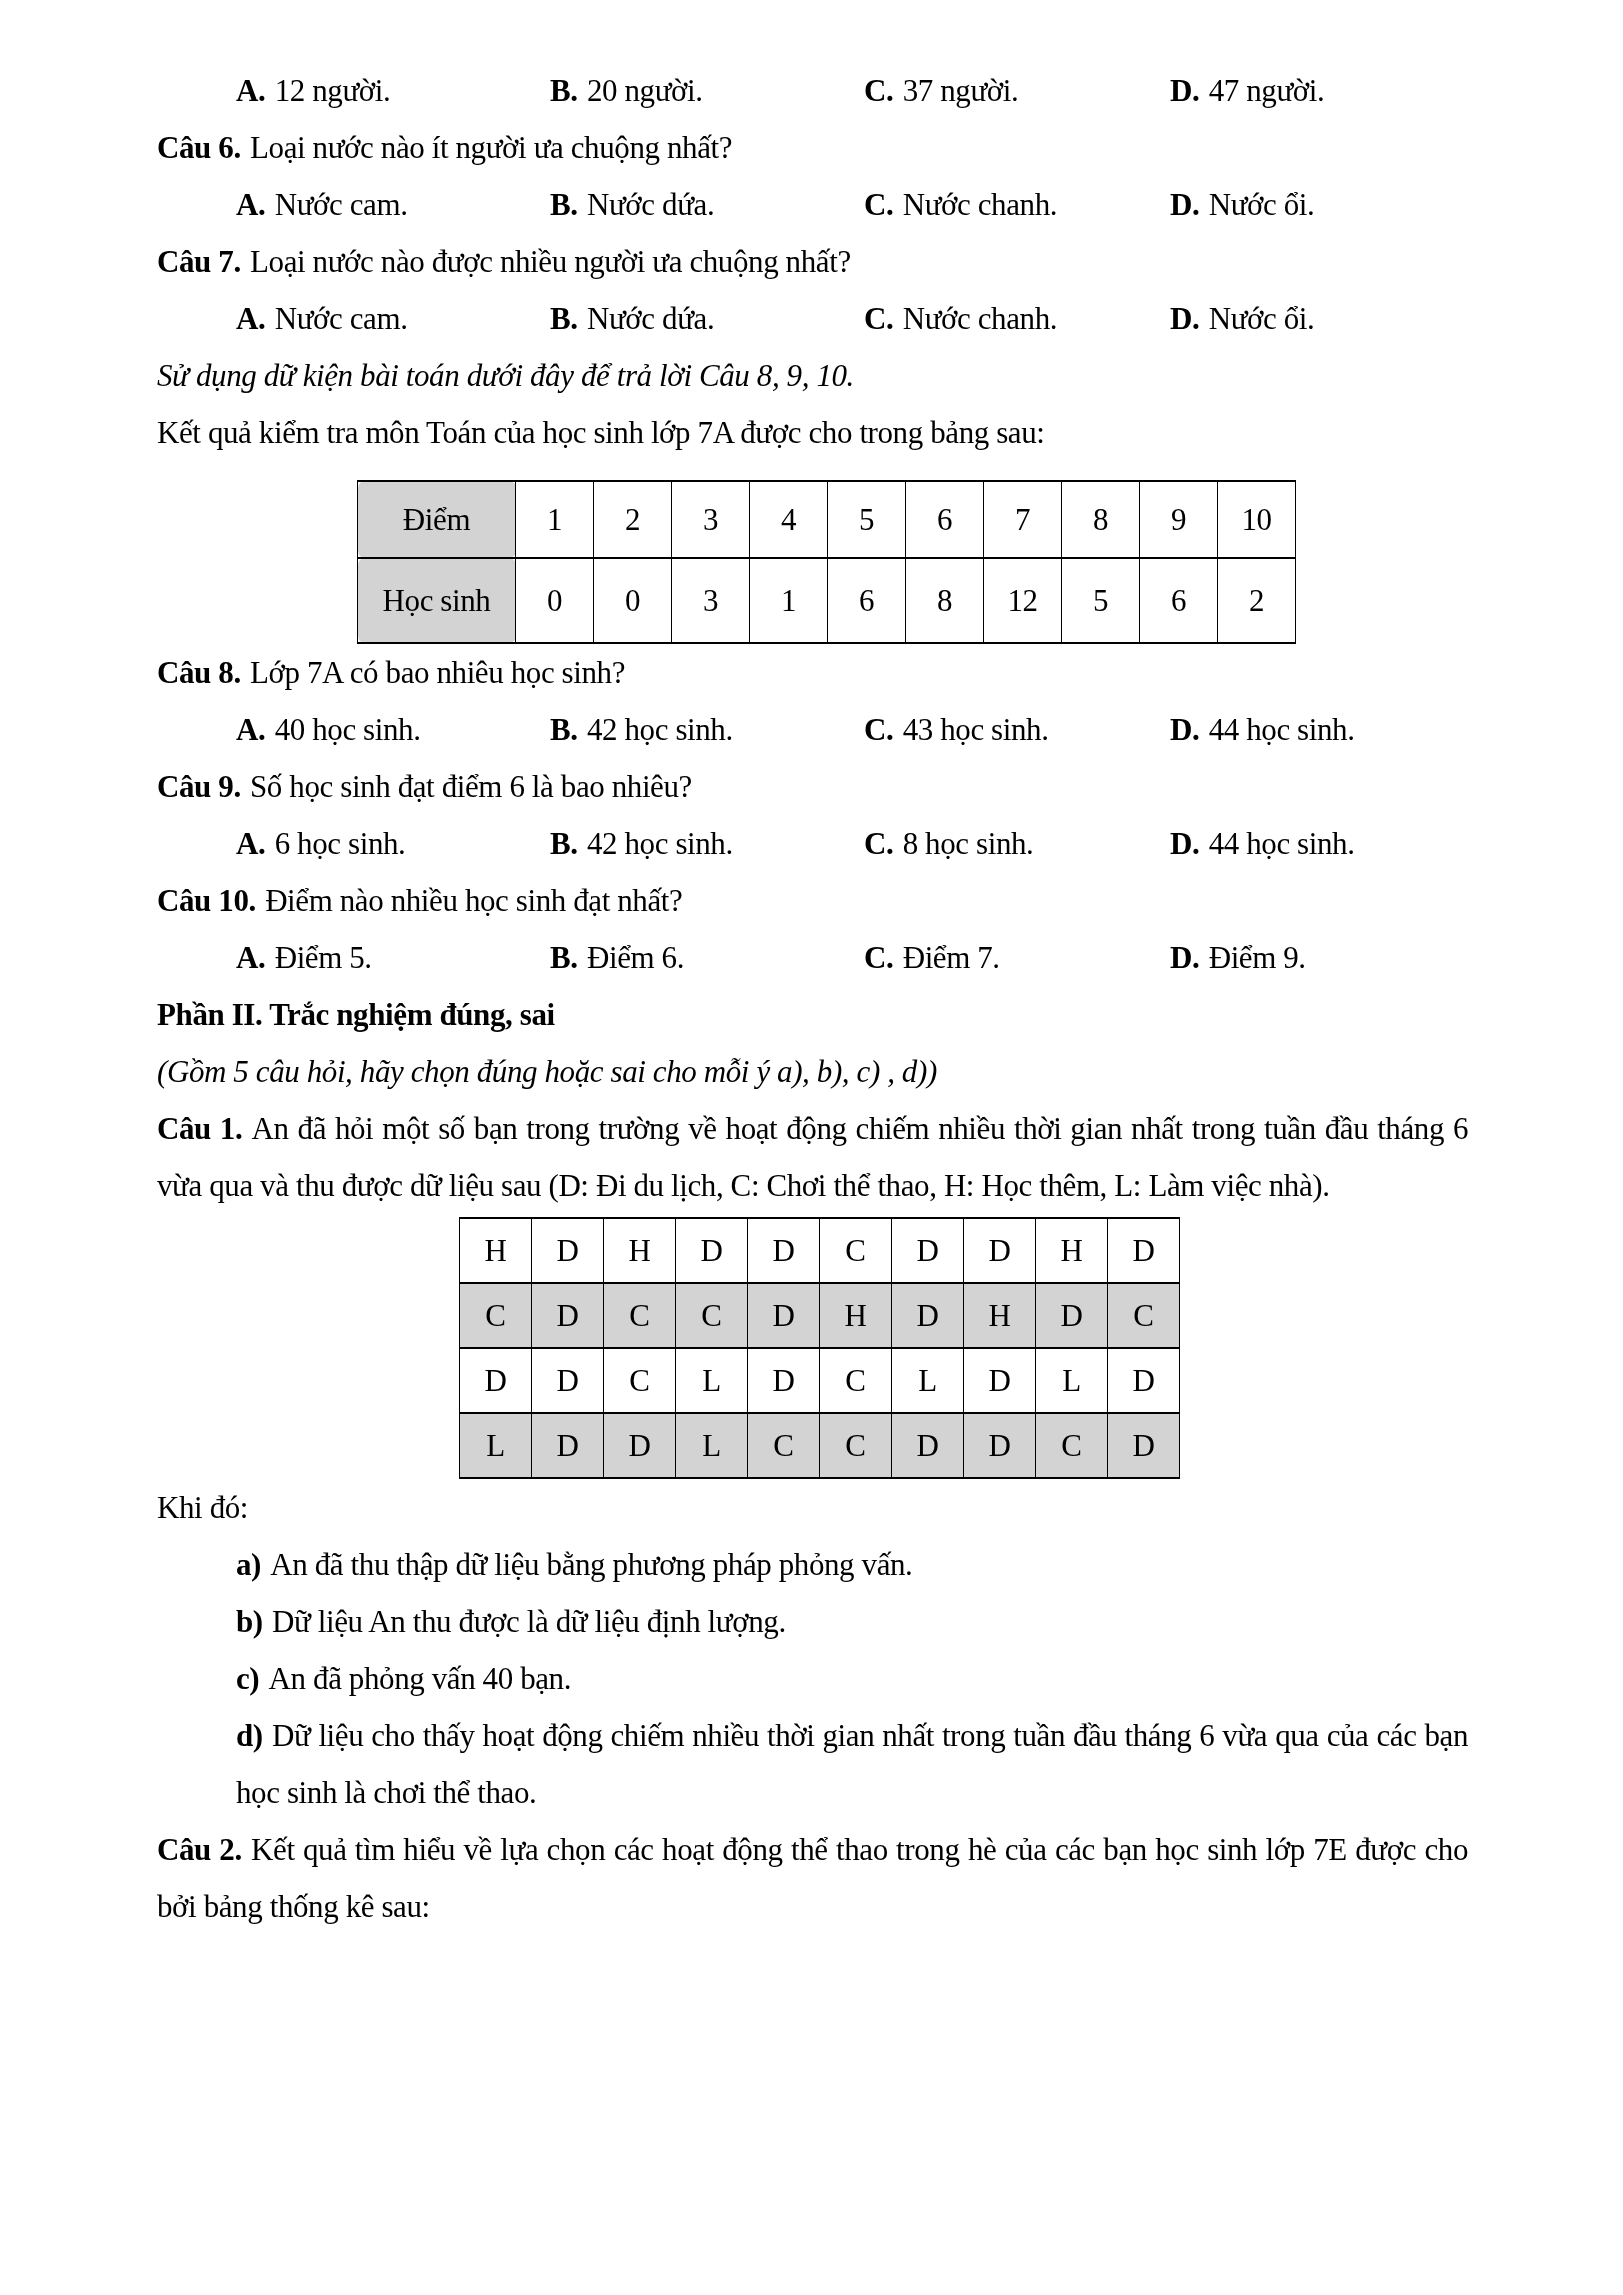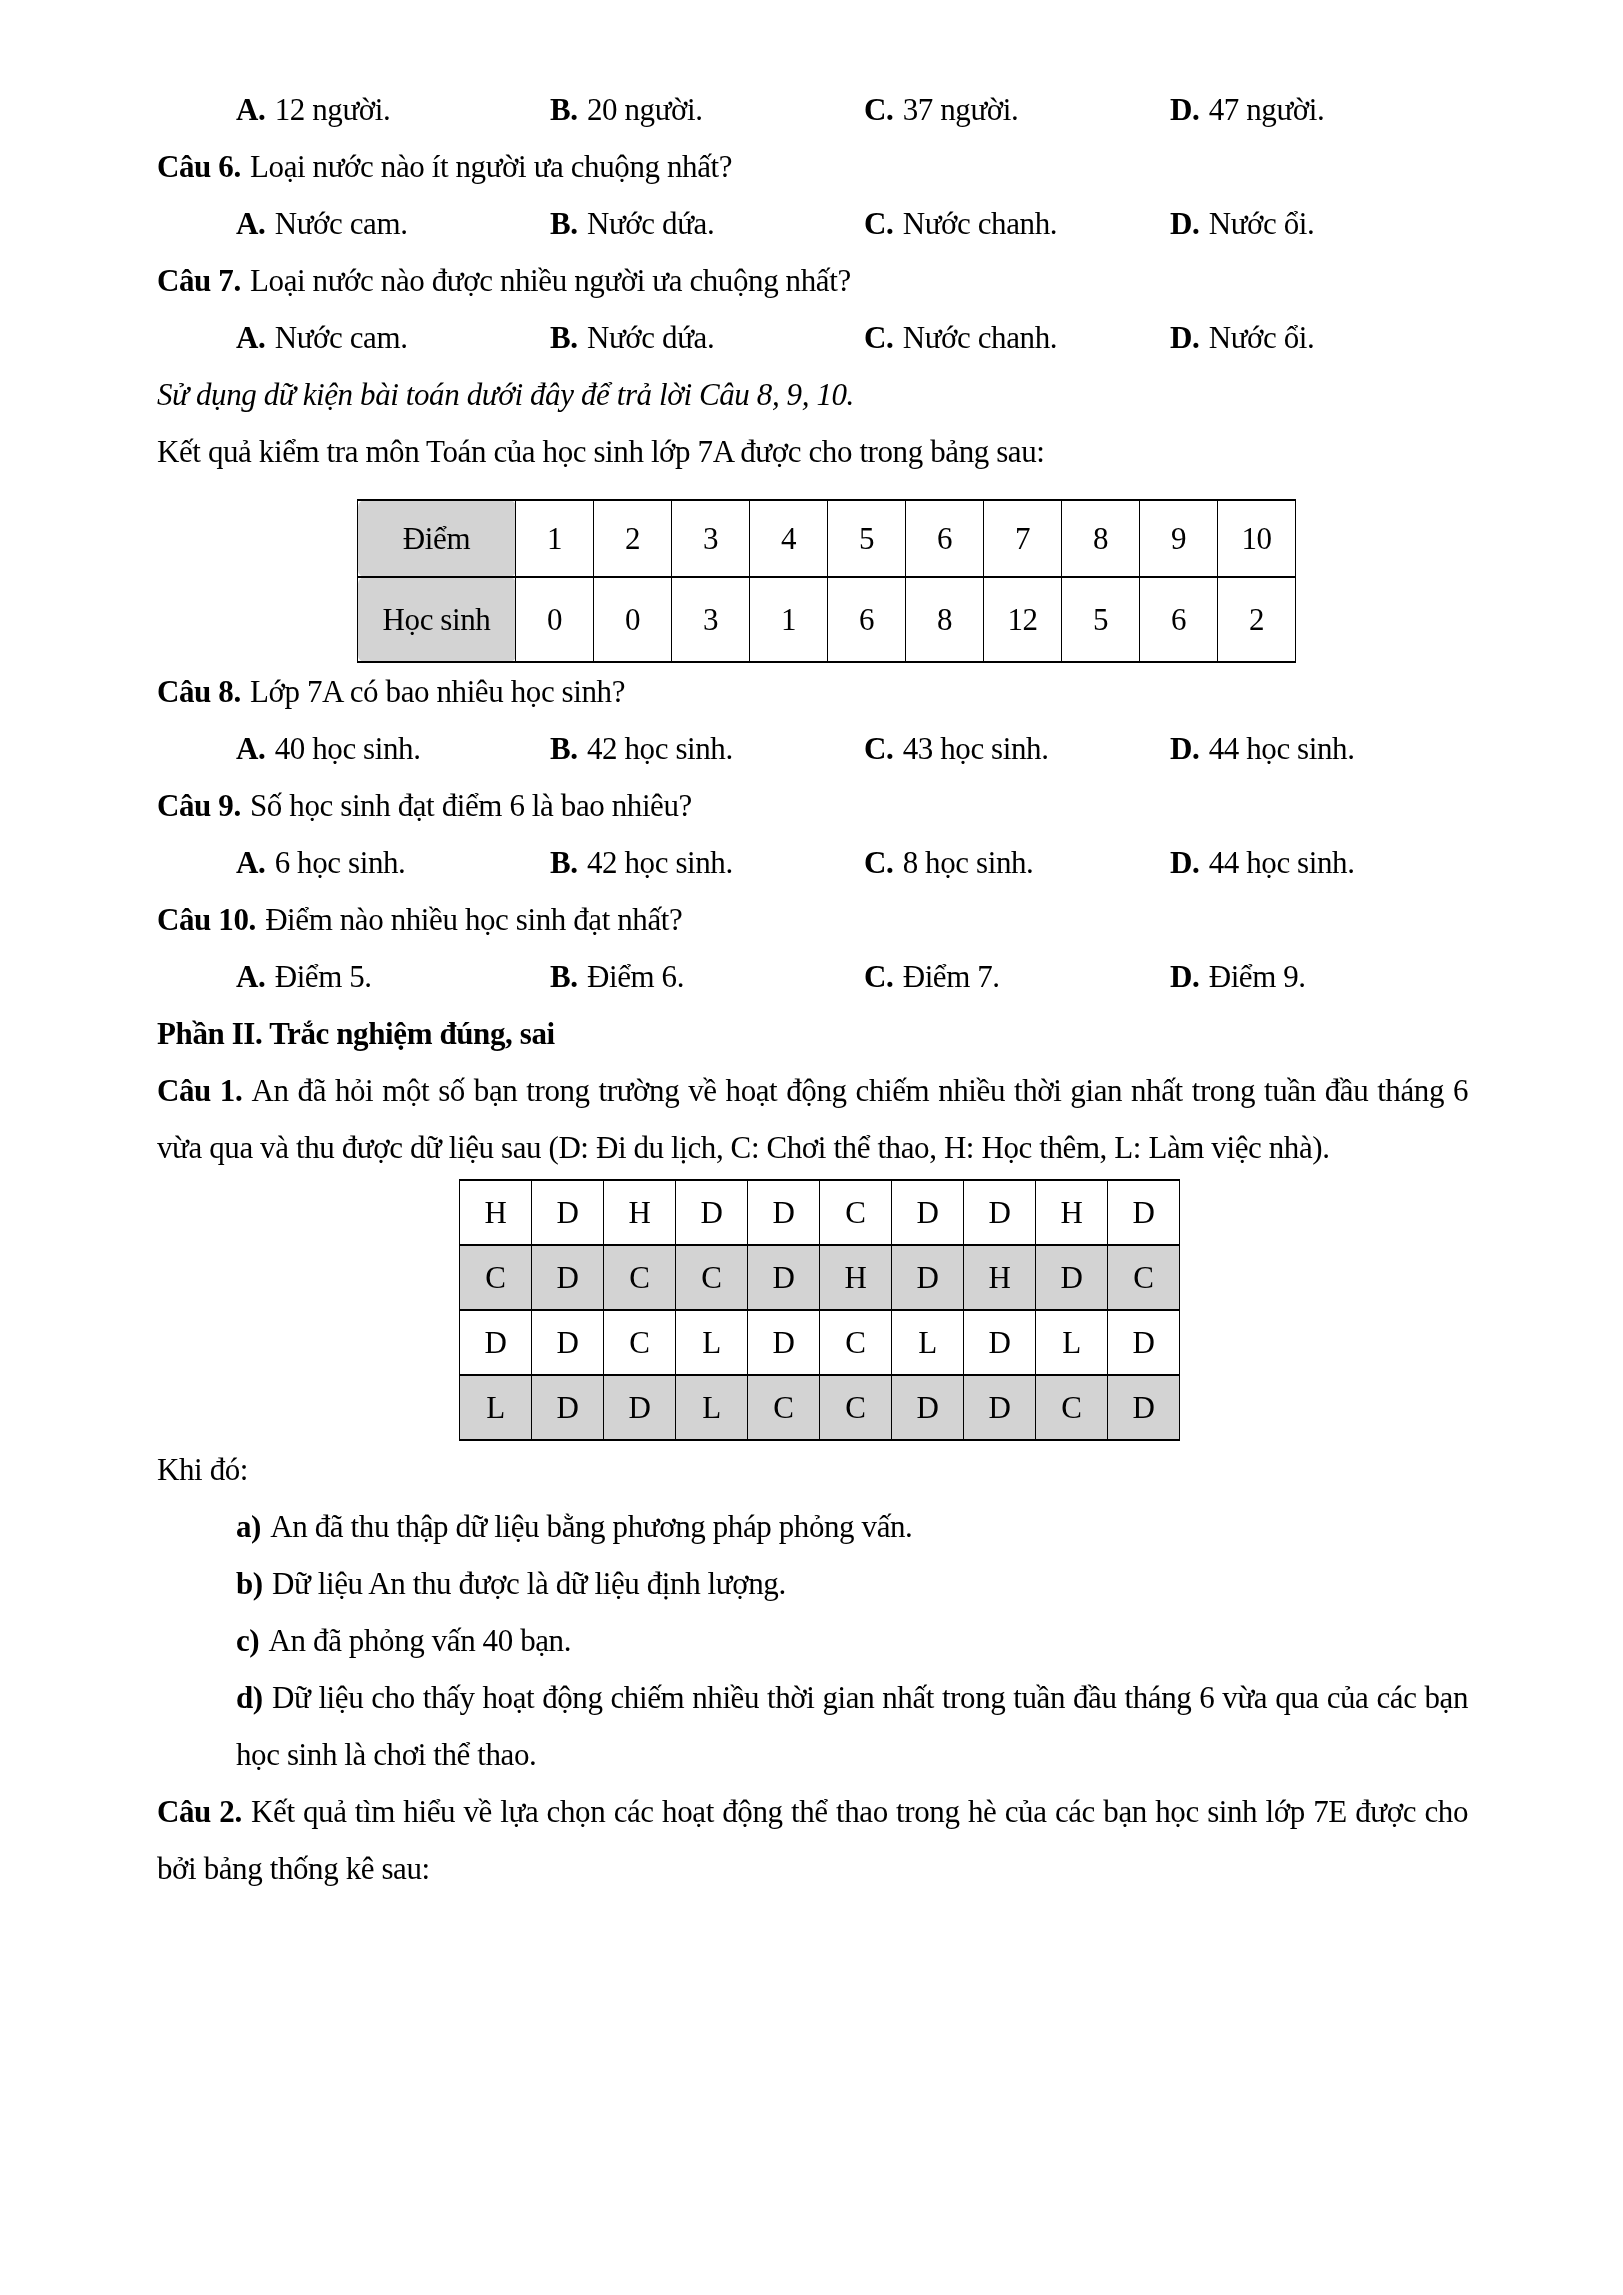--- a/index.html
+++ b/index.html
@@ -7,21 +7,21 @@
     position:relative;
     width:1623px;height:2295px;
     background:#ffffff;
     overflow:hidden;
     font-family:"Liberation Serif","DejaVu Serif",serif;
     font-size:31px;
     letter-spacing:-0.4px;
     color:#000;
     margin:0 auto;
   }
-  .content{padding:62px 155px 0 157px;margin-top:19px;}
+  .content{padding:62px 155px 0 157px;}
   .row{line-height:57px;}
   .options{display:grid;grid-template-columns:314px 314px 306px auto;padding-left:79px;}
   .opt{white-space:nowrap;}
   .opt-label,.q-label{font-weight:bold;margin-right:0.30em;}
   .bold{font-weight:bold;}
   .italic{font-style:italic;}
   .bolditalic{font-weight:normal;font-style:italic;}
   .lettered{padding-left:79px;}
   .justify{text-align:justify;}
 
@@ -109,20 +109,21 @@
         <span class="opt"><b class="opt-label">D.</b><span class="opt-text">44 học sinh.</span></span>
       </div>
       <div class="row"><b class="q-label">Câu 10.</b><span class="q-text">Điểm nào nhiều học sinh đạt nhất?</span></div>
       <div class="row options">
         <span class="opt"><b class="opt-label">A.</b><span class="opt-text">Điểm 5.</span></span>
         <span class="opt"><b class="opt-label">B.</b><span class="opt-text">Điểm 6.</span></span>
         <span class="opt"><b class="opt-label">C.</b><span class="opt-text">Điểm 7.</span></span>
         <span class="opt"><b class="opt-label">D.</b><span class="opt-text">Điểm 9.</span></span>
       </div>
       <div class="row bold"><span class="q-text">Phần II. Trắc nghiệm đúng, sai</span></div>
+      <div class="row italic"><span class="q-text">(Gồm 5 câu hỏi, hãy chọn đúng hoặc sai cho mỗi ý a), b), c) , d))</span></div>
       <div class="row justify"><b class="q-label">Câu 1.</b><span class="q-text">An đã hỏi một số bạn trong trường về hoạt động chiếm nhiều thời gian nhất trong tuần đầu tháng 6 vừa qua và thu được dữ liệu sau (D: Đi du lịch, C: Chơi thể thao, H: Học thêm, L: Làm việc nhà).</span></div>
       <table class="activity-table">
         <tbody>
           <tr>
             <td>H</td>
             <td>D</td>
             <td>H</td>
             <td>D</td>
             <td>D</td>
             <td>C</td>

